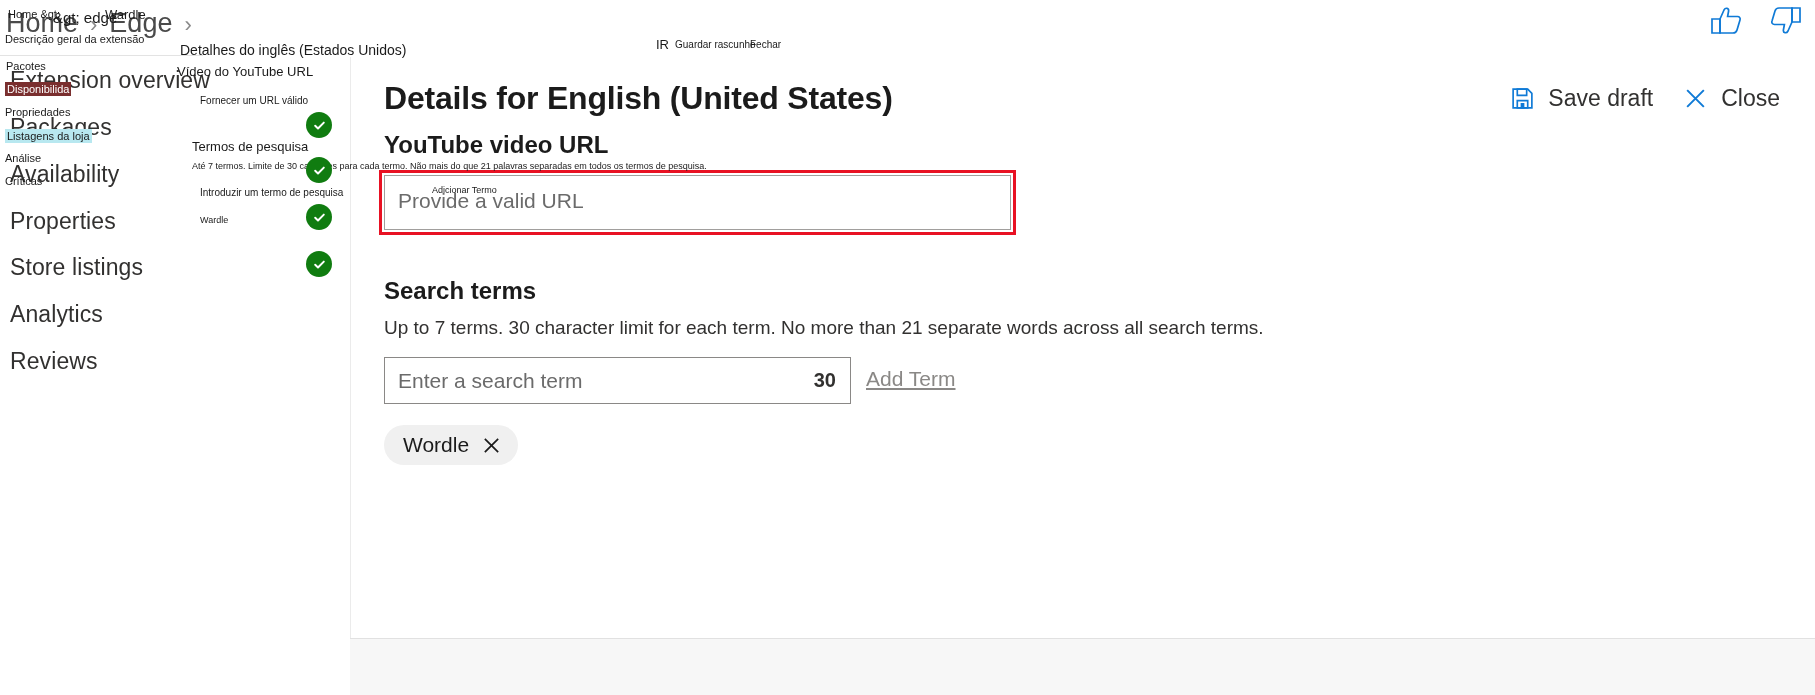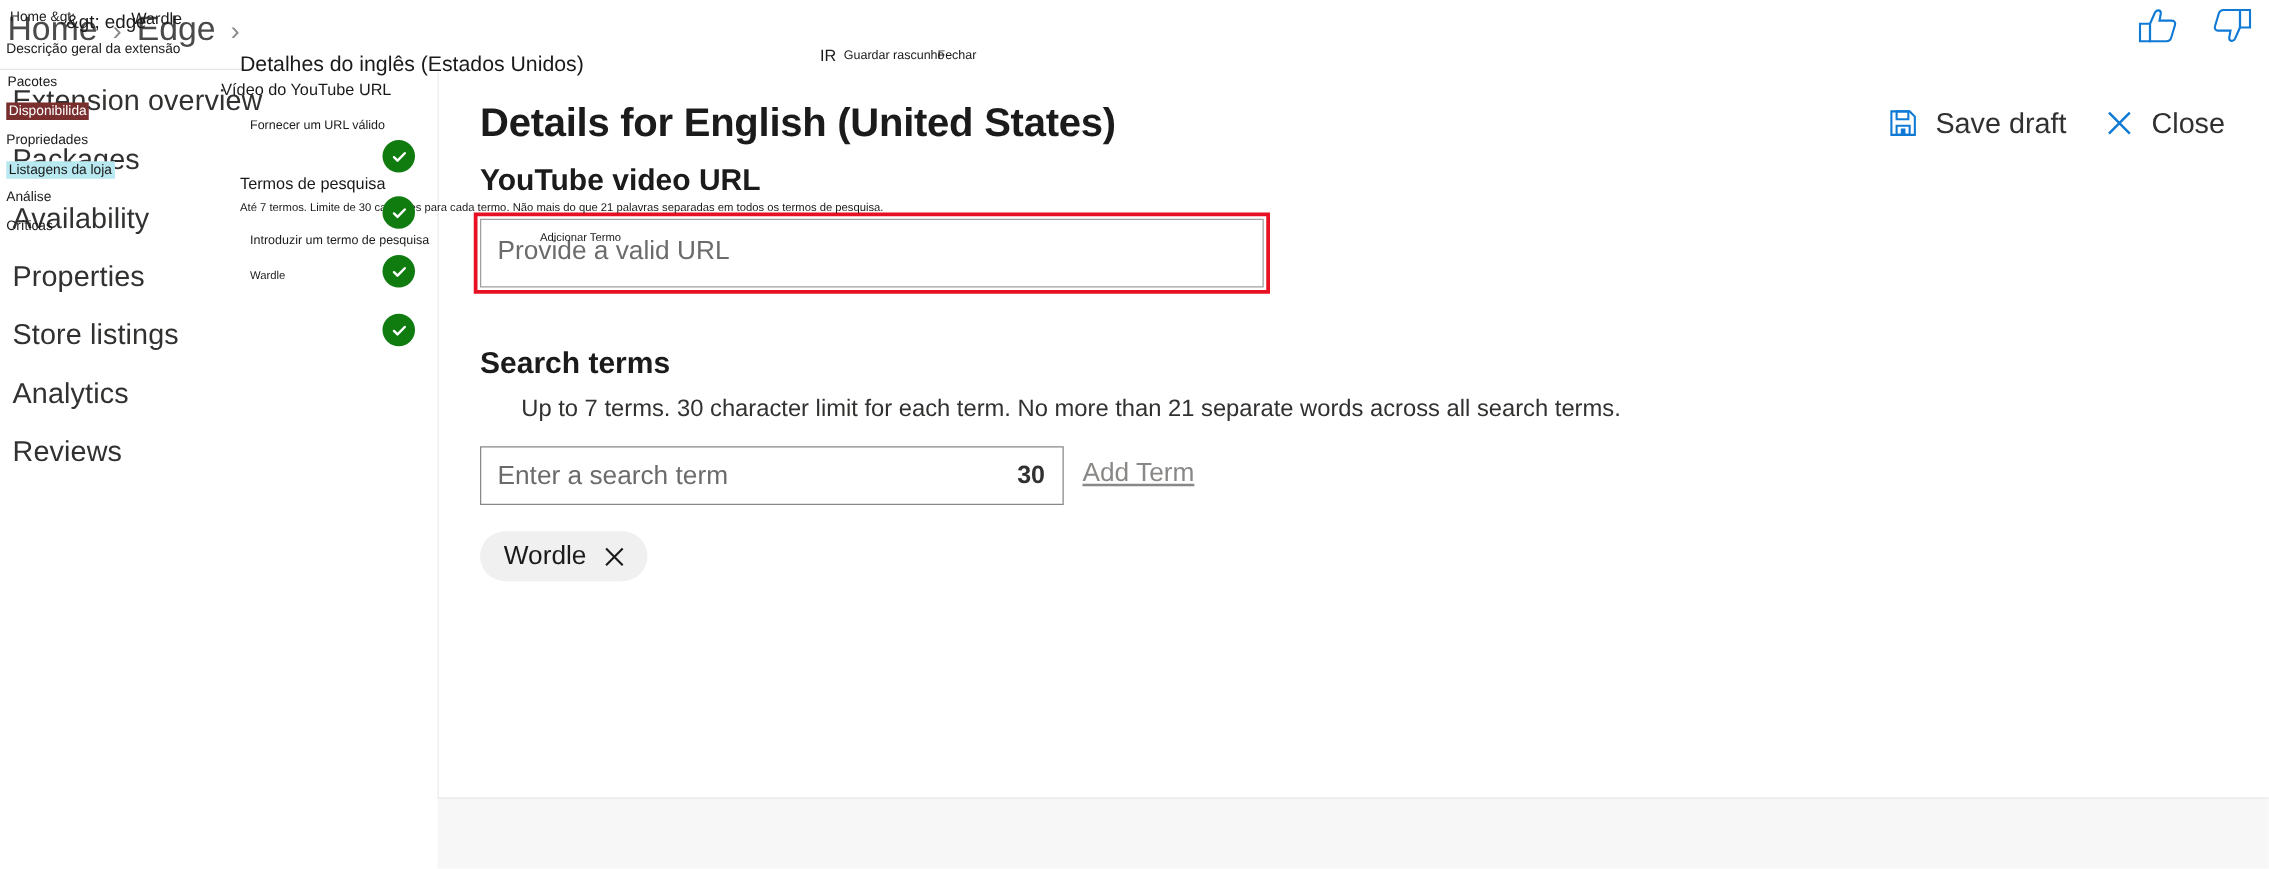--- a/index.html
+++ b/index.html
@@ -294,42 +294,42 @@
     </div>
 
     <div class="section-head" style="top:74px;">YouTube video URL</div>
 
     <div class="url-field">
       <span class="ph">Provide a valid URL</span>
     </div>
     <div class="url-highlight"></div>
 
     <div class="section-head" style="top:220px;">Search terms</div>
-    <div class="section-desc" style="top:260px;margin-left:33px;">Up to 7 terms. 30 character limit for each term. No more than 21 separate words across all search terms.</div>
+    <div class="section-desc" style="top:260px;">Up to 7 terms. 30 character limit for each term. No more than 21 separate words across all search terms.</div>
 
     <div class="term-field">
       <span class="ph">Enter a search term</span>
       <span class="count">30</span>
     </div>
     <div class="add-term">Add Term</div>
 
     <div class="chip">
       <span>Wordle</span>
       <span class="x">
         <svg width="19" height="19" viewBox="0 0 20 20" fill="none" stroke="#1b1b1b" stroke-width="1.8">
           <path d="M3 3 L17 17 M17 3 L3 17"></path>
         </svg>
       </span>
     </div>
   </div>
 
   <div class="panel-footer-rule"></div>
   <div class="panel-below"></div>
 
-  <div class="ovl" style="left:192px; top:42px; font-size:17px;">Detalhes do inglês (Estados Unidos)</div>
+  <div class="ovl" style="left:180px; top:42px; font-size:14px;">Detalhes do inglês (Estados Unidos)</div>
   <div class="ovl" style="left:177px; top:64px; font-size:13px;">Vídeo do YouTube  URL</div>
   <div class="ovl" style="left:200px; top:95px; font-size:10px;">Fornecer um URL válido</div>
   <div class="ovl" style="left:192px; top:139px; font-size:13px;">Termos de pesquisa</div>
   <div class="ovl" style="left:192px; top:161px; font-size:9px;">Até 7 termos.  Limite de 30 carateres para cada termo. Não mais do que 21 palavras separadas em todos os termos de pesquisa.</div>
   <div class="ovl" style="left:200px; top:187px; font-size:10px;">Introduzir um termo de pesquisa</div>
   <div class="ovl" style="left:200px; top:215px; font-size:9px;">Wardle</div>
   <div class="ovl" style="left:432px; top:185px; font-size:9px;">Adicionar Termo</div>
 
   <div class="ovl" style="left:656px; top:37px; font-size:13px;">IR</div>
   <div class="ovl" style="left:675px; top:39px; font-size:10px;">Guardar rascunho</div>

